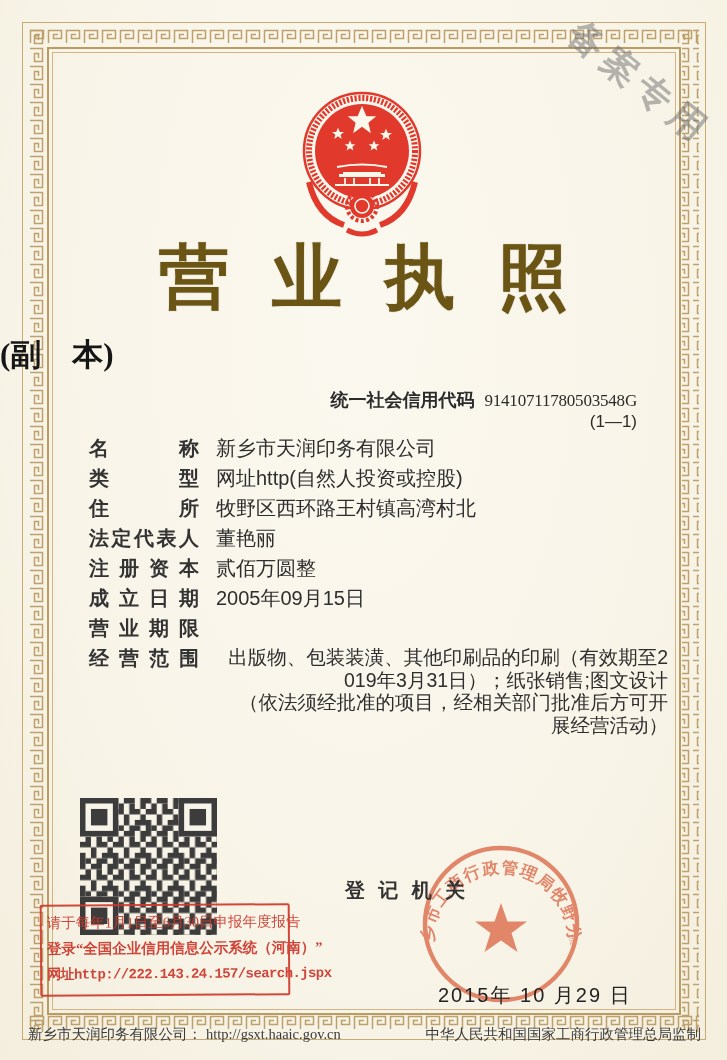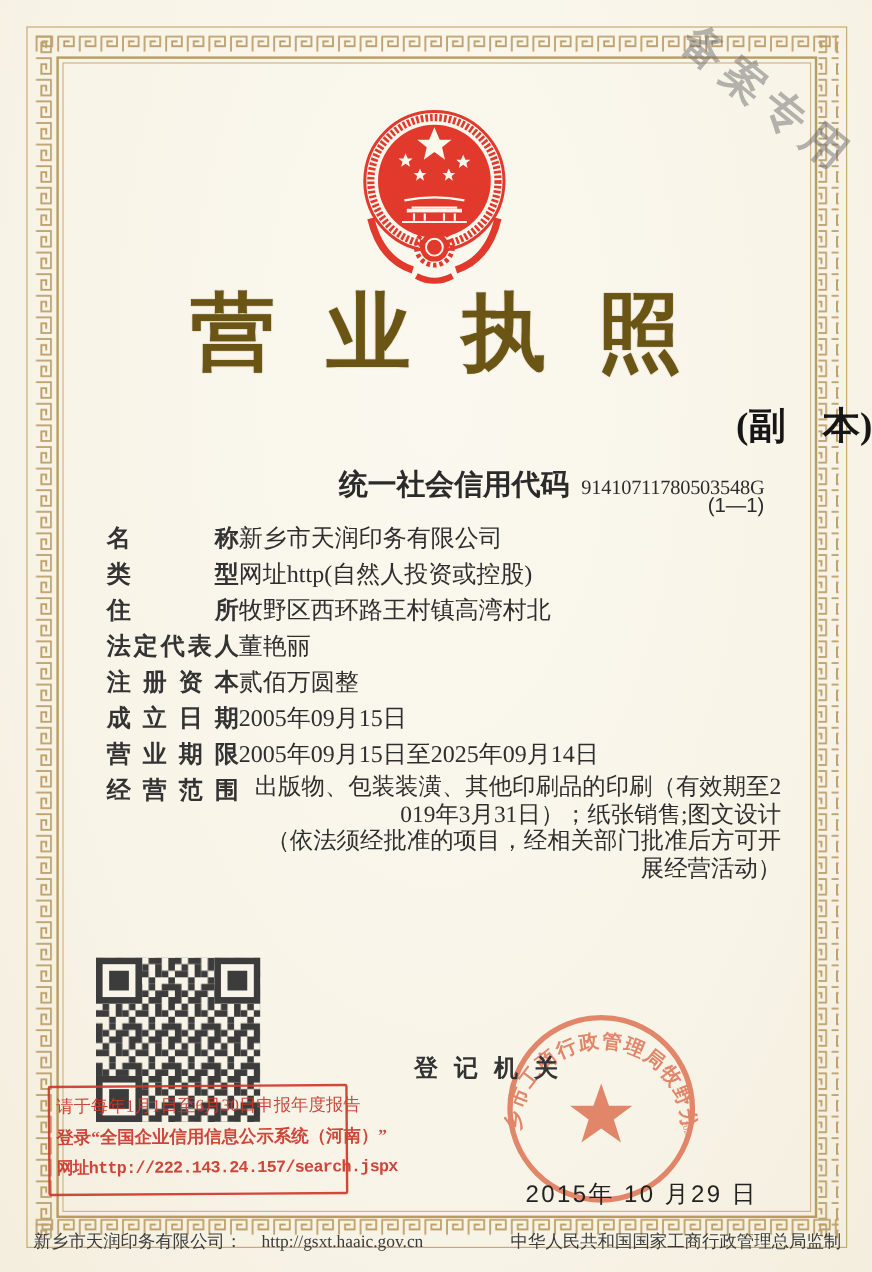--- a/index.html
+++ b/index.html
@@ -24,38 +24,38 @@
   }
   
   .emblem{position:absolute;left:297px;top:88px;width:130px;height:152px;}
   .title{
     position:absolute;left:0;top:237px;width:100%;text-align:center;
     font-family:"DejaVu Sans",sans-serif;font-weight:900;font-size:70px;line-height:80px;
     letter-spacing:43px;padding-left:43px;box-sizing:border-box;color:#6b5514;
     text-shadow:0 0 1px rgba(80,60,10,.6);
   }
   .subtitle{
-    position:absolute;left:0;top:334px;width:100%;text-align:right;
+    position:absolute;left:0;top:334px;width:100%;text-align:left;
     font-family:"Liberation Serif",serif;font-weight:700;font-size:31px;color:#161616;
   }
   .credit-line{position:absolute;top:388px;right:90px;white-space:nowrap;}
-  .credit-label{font-family:"DejaVu Sans",sans-serif;font-weight:700;font-size:24px;}
+  .credit-label{font-family:"DejaVu Sans",sans-serif;font-weight:700;font-size:18px;}
   .credit-value{font-family:"Liberation Serif",serif;font-size:17px;letter-spacing:-0.2px;margin-left:6px;}
   .copy-number{position:absolute;top:412px;right:90px;font-size:17px;font-family:Liberation Sans, sans-serif;}
   
   .fields{position:absolute;left:89px;top:433px;width:580px;}
   .field-row{display:flex;align-items:center;height:30px;}
   .field-row.scope{align-items:flex-start;height:auto;margin-top:3px;}
   .jlabel{
     display:inline-flex;justify-content:space-between;width:110px;flex-shrink:0;
     font-family:"DejaVu Sans",sans-serif;font-weight:700;font-size:20px;color:#333;
   }
   .scope .jlabel{line-height:24px;}
   .fvalue{
-    font-family:Liberation Serif, serif;font-size:20px;color:#2e2e2e;
+    margin-left:17px;font-family:Liberation Sans, sans-serif;font-size:20px;color:#2e2e2e;
     white-space:nowrap;
   }
   .fvalue.multiline{white-space:pre-wrap;width:452px;font-size:19.5px;line-height:22.6px;text-align:right;}
   
   .qr{position:absolute;left:80px;top:798px;width:137px;height:137px;z-index:3;}
   
   .stamp{
     position:absolute;left:40px;top:904px;width:250px;height:92px;z-index:4;
     border:2.5px solid #cf392c;border-radius:2px;box-sizing:border-box;
     padding:3px 4px 0 5px;color:#cc372b;
@@ -75,21 +75,21 @@
   .seal{position:absolute;left:420px;top:843px;width:162px;height:162px;z-index:2;opacity:.8;}
   .reg-date{
     position:absolute;left:438px;top:982px;z-index:5;white-space:nowrap;
     font-family:Liberation Sans, sans-serif;font-size:20px;letter-spacing:2px;color:#222;
   }
   
   .footer{
     position:absolute;left:28px;right:26px;top:1025px;display:flex;justify-content:space-between;
     font-size:14.5px;color:#3a3a3a;
   }
-  .footer .f-left .url{margin-left:16px;}
+  .footer .f-left .url{margin-left:4px;}
 </style>
 </head>
 <body>
 
 <div class="page">
 
   <div class="border-outer"></div>
   <svg class="meander" width="671" height="1004" viewBox="0 0 671 1004">
     <defs>
       <pattern id="mkh" width="18" height="17" patternUnits="userSpaceOnUse">
@@ -198,21 +198,20 @@
         </span>
       <span class="fvalue">2005年09月15日</span>
     </div>
     <div class="field-row">
       <span class="jlabel">
           <span>营</span>
           <span>业</span>
           <span>期</span>
           <span>限</span>
         </span>
-      <span class="fvalue">2005年09月15日至2025年09月14日</span>
     </div>
     <div class="field-row scope">
       <span class="jlabel">
           <span>经</span>
           <span>营</span>
           <span>范</span>
           <span>围</span>
         </span>
       <span class="fvalue multiline">出版物、包装装潢、其他印刷品的印刷（有效期至2
 019年3月31日）；纸张销售;图文设计

